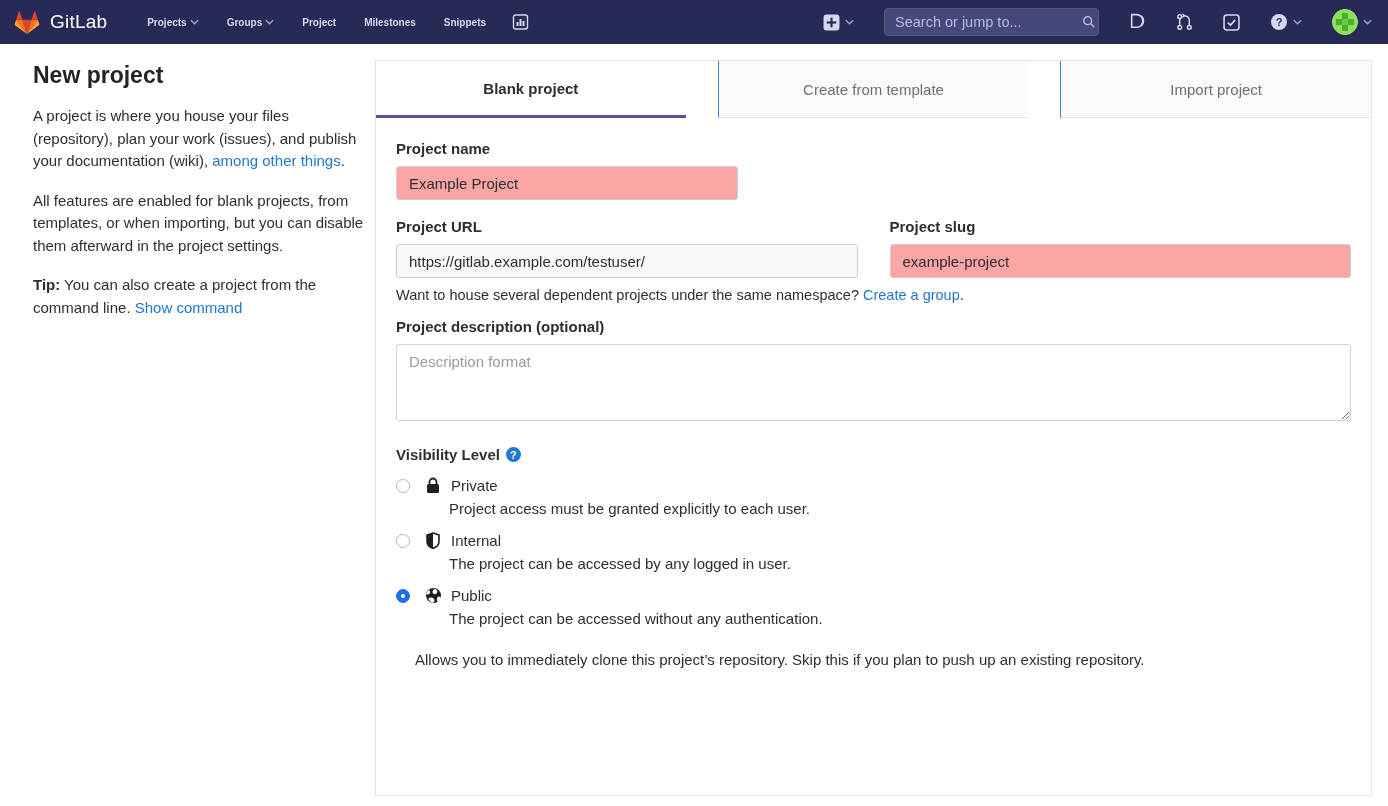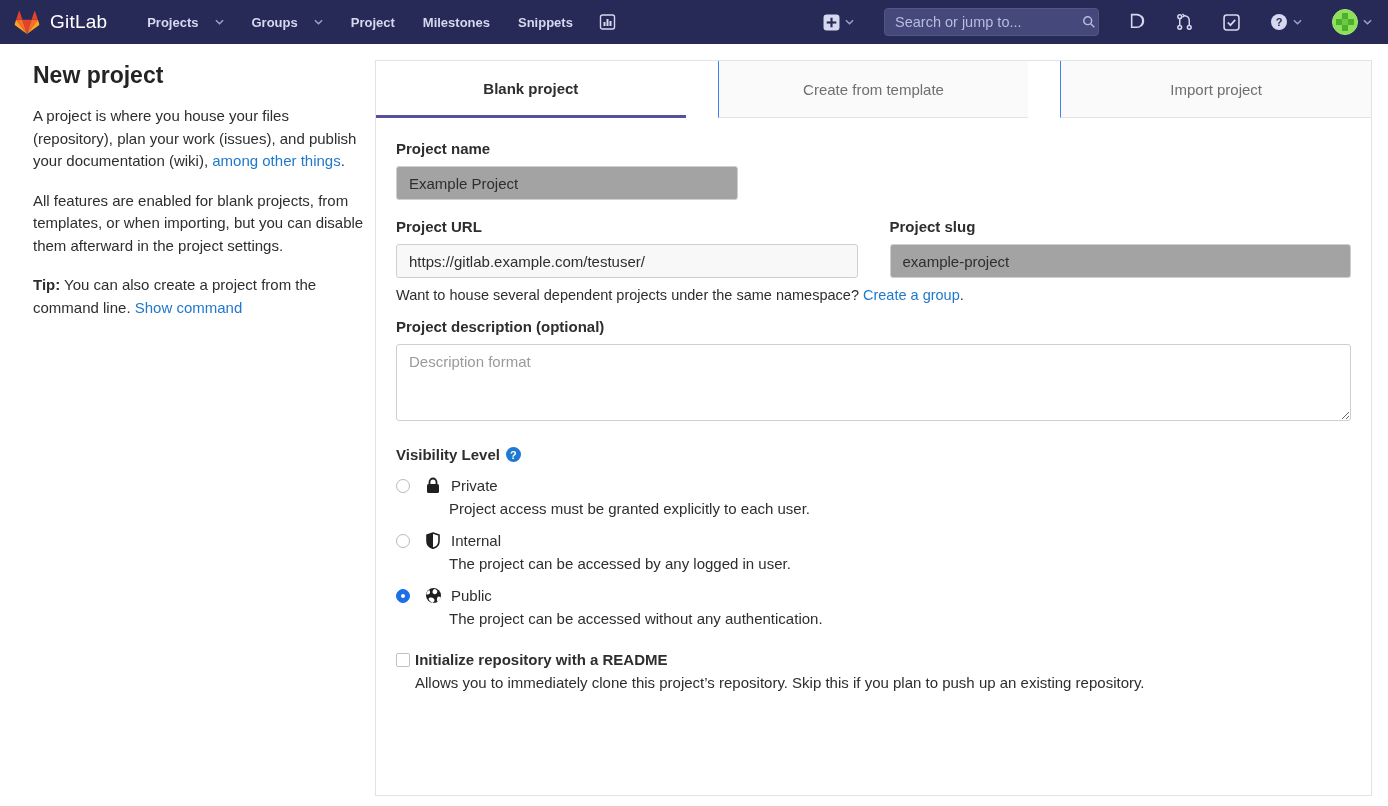--- a/index.html
+++ b/index.html
@@ -17,26 +17,26 @@
     background: #272a56;
     display: flex;
     align-items: center;
     padding: 0 16px 0 14px;
   }
   .brand { display: flex; align-items: center; gap: 10px; cursor: pointer; }
   .brand-name { color: #ffffff; font-size: 19px; letter-spacing: .2px; }
   .nav-menu { display: flex; align-items: center; margin-left: 28px; gap: 4px; }
   .nav-item {
     color: #d6d8ef;
-    font-size: 13px;
+    font-size: 10px;
     font-weight: 700;
     padding: 6px 12px;
     display: flex;
     align-items: center;
-    gap: 16px;
+    gap: 3px;
     cursor: pointer;
     border-radius: 4px;
   }
   .nav-icon-btn { padding: 6px 10px; display: flex; align-items: center; gap: 5px; cursor: pointer; }
   .nav-right { margin-left: auto; display: flex; align-items: center; gap: 10px; justify-content: space-between; }
   .searchbox {
     width: 215px; height: 28px;
     background: #44487b;
     border: 1px solid #53577f;
     border-radius: 4px;
@@ -97,21 +97,21 @@
   .text-input {
     height: 34px;
     border: 1px solid #cfcfcf;
     border-radius: 3px;
     padding: 0 12px;
     font-size: 15px;
     color: #2e2e2e;
     font-family: "Liberation Sans", sans-serif;
     outline: none;
     width: 100%;
-    background: #a3a3a3;
+    background: #fca5a5;
   }
   .name-input { width: 342px; }
   .gray-input { background: #f8f8f8; }
   .url-row { display: flex; gap: 32px; margin-top: 18px; }
   .url-row .col { flex: 1; }
   .hint-line { margin-top: 9px; font-size: 14.5px; }
   .desc-label { margin-top: 15px; }
   textarea.desc-area {
     width: 100%; height: 77px;
     border: 1px solid #cfcfcf; border-radius: 3px;
@@ -384,23 +384,19 @@
               <path d="M5 10.5 C7.5 10 10 11.5 9.5 13.5 C9.2 15 8 15.8 7 15.8 A7.5 7.5 0 0 1 3.5 12 C3.8 11.2 4.3 10.7 5 10.5 Z" fill="#ffffff"></path>
               <path d="M13.5 9.5 C15 9.5 15.8 10.3 15.8 11 A7.5 7.5 0 0 1 12.5 14.8 C11.5 13.5 11.8 9.6 13.5 9.5 Z" fill="#ffffff"></path>
             </svg>
           </span>
           <span class="vis-name">Public</span>
         </div>
         <div class="vis-desc">The project can be accessed without any authentication.</div>
       </div>
 
       <div class="readme-block">
-        <div class="readme-row">
-          <span class="checkbox"></span>
-          <span class="readme-label">Initialize repository with a README</span>
-        </div>
         <div class="readme-desc">Allows you to immediately clone this project’s repository. Skip this if you plan to push up an existing repository.</div>
       </div>
 
 
     </form>
   </section>
 </div>
 
 </body></html>

